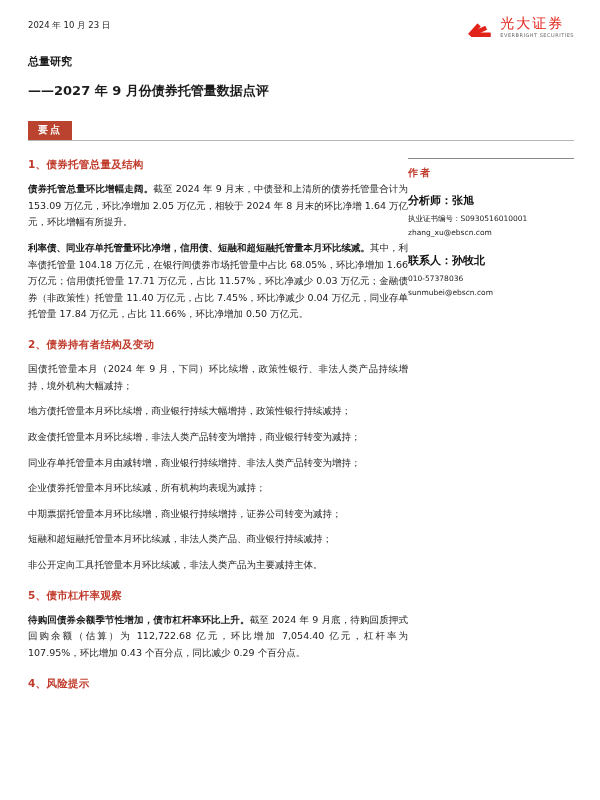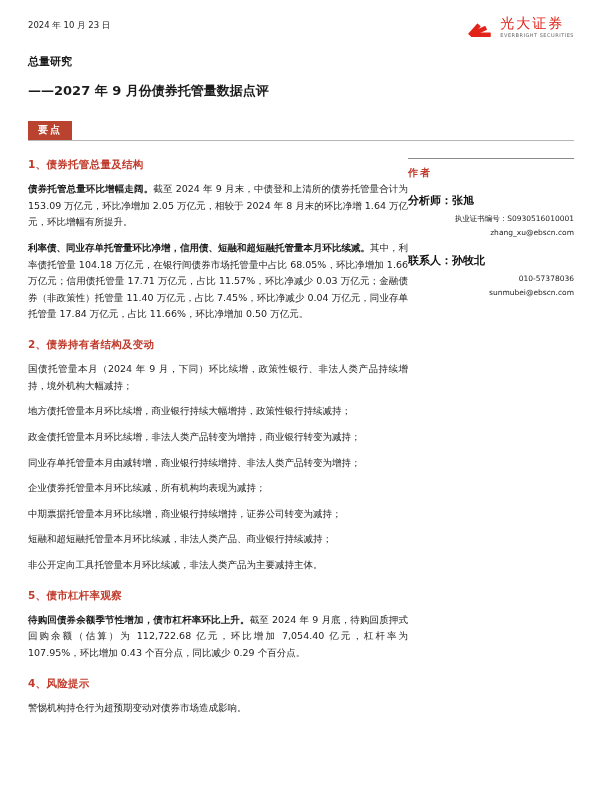--- a/index.html
+++ b/index.html
@@ -30,21 +30,21 @@
   .main{flex:1;min-width:0;}
   .main h3{font-size:10.5px;font-weight:bold;color:var(--accent);margin:15px 0 9px;letter-spacing:0.3px;}
   .main section:first-child h3{margin-top:3px;}
   .main p{font-size:9.5px;line-height:1.75;text-align:justify;margin-bottom:9px;color:var(--text);}
   .main p strong{font-weight:bold;}
   .sidebar{width:166px;flex-shrink:0;border-top:1.5px solid #8a8a8a;padding-top:7px;margin-top:3px;
         align-self:flex-start;}
   .authors-title{font-size:10px;font-weight:bold;color:var(--accent);letter-spacing:2px;margin-bottom:13px;}
   .person{margin-bottom:13px;}
   .person .name{font-size:11px;font-weight:bold;margin-bottom:4px;color:#111;}
-  .person .meta{font-size:7.5px;line-height:1.85;color:#222;text-align:right;}
+  .person .meta{font-size:7.5px;line-height:1.85;color:#222;}
   .person .meta .email{color:#222;text-decoration:none;cursor:pointer;display:block;}
 </style>
 </head>
 <body>
 
 <div class="page">
 
   <div class="topbar">
     <div class="date">2024 年 10 月 23 日</div>
     <div class="logo">
@@ -91,21 +91,20 @@
         <p>非公开定向工具托管量本月环比续减，非法人类产品为主要减持主体。</p>
       </section>
 
       <section>
         <h3>5、债市杠杆率观察</h3>
         <p><strong>待购回债券余额季节性增加，债市杠杆率环比上升。</strong><span>截至 2024 年 9 月底，待购回质押式回购余额（估算）为 112,722.68 亿元，环比增加 7,054.40 亿元，杠杆率为 107.95%，环比增加 0.43 个百分点，同比减少 0.29 个百分点。</span></p>
       </section>
 
       <section>
         <h3>4、风险提示</h3>
-        <p>警惕机构持仓行为超预期变动对债券市场造成影响。</p>
       </section>
 
     </div>
 
     <aside class="sidebar">
       <div class="authors-title">作者</div>
 
       <div class="person">
         <div class="name">分析师：张旭</div>
         <div class="meta">

